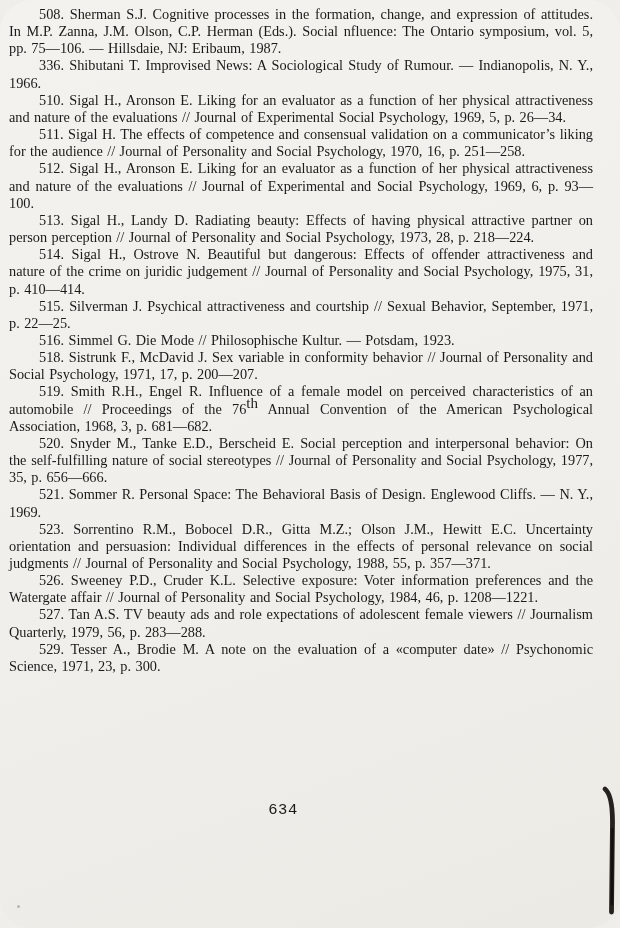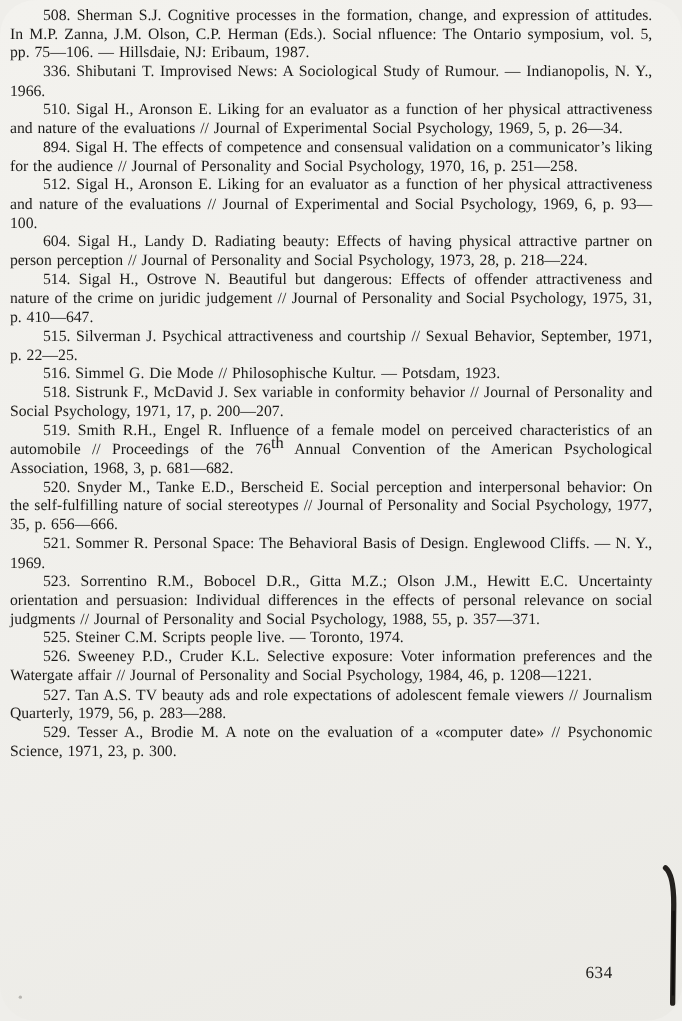--- a/index.html
+++ b/index.html
@@ -21,51 +21,51 @@
     text-indent:30px;
     text-align:justify;
     font-size:14.3px;
     line-height:17.15px;
     color:#1b1a18;
     word-spacing:0.06em;
   }
   p.ref sup { font-size:15px; line-height:0; vertical-align:super; }
   .refnum { white-space:nowrap; }
   .page-number {
-    position:absolute; top:876px; left:9px; width:548px;
-    text-align:right; font-size:15.5px; color:#1b1a18;
+    position:absolute; top:801px; left:9px; width:548px;
+    text-align:center; font-size:15.5px; color:#1b1a18;
     letter-spacing:0.5px;
+    font-family:Liberation Mono, monospace;
   }
   .binding-shadow-svg { position:absolute; left:0; top:0; pointer-events:none; }
   .speck {
     position:absolute; left:17px; top:905px; width:3px; height:3px;
     border-radius:50%; background:#8b8984; opacity:0.55;
   }
 </style>
 </head>
 <body>
 
 <div class="scan-page">
 
   <div class="reference-list">
     <p class="ref"><span class="refnum">508.</span> <span>Sherman S.J. Cognitive processes in the formation, change, and expression of attitudes. In M.P. Zanna, J.M. Olson, C.P. Herman (Eds.). Social nfluence: The Ontario symposium, vol. 5, pp. 75—106. — Hillsdaie, NJ: Eribaum, 1987.</span></p>
     <p class="ref"><span class="refnum">336.</span> <span>Shibutani T. Improvised News: A Sociological Study of Rumour. — Indianopolis, N. Y., 1966.</span></p>
     <p class="ref"><span class="refnum">510.</span> <span>Sigal H., Aronson E. Liking for an evaluator as a function of her physical attractiveness and nature of the evaluations // Journal of Experimental Social Psychology, 1969, 5, p. 26—34.</span></p>
-    <p class="ref"><span class="refnum">894.</span> <span>Sigal H. The effects of competence and consensual validation on a communicator’s liking for the audience // Journal of Personality and Social Psychology, 1970, 16, p. 251—258.</span></p>
+    <p class="ref"><span class="refnum">511.</span> <span>Sigal H. The effects of competence and consensual validation on a communicator’s liking for the audience // Journal of Personality and Social Psychology, 1970, 16, p. 251—258.</span></p>
     <p class="ref"><span class="refnum">512.</span> <span>Sigal H., Aronson E. Liking for an evaluator as a function of her physical attractiveness and nature of the evaluations // Journal of Experimental and Social Psychology, 1969, 6, p. 93—100.</span></p>
-    <p class="ref"><span class="refnum">604.</span> <span>Sigal H., Landy D. Radiating beauty: Effects of having physical attractive partner on person perception // Journal of Personality and Social Psychology, 1973, 28, p. 218—224.</span></p>
-    <p class="ref"><span class="refnum">514.</span> <span>Sigal H., Ostrove N. Beautiful but dangerous: Effects of offender attractiveness and nature of the crime on juridic judgement // Journal of Personality and Social Psychology, 1975, 31, p. 410—647.</span></p>
+    <p class="ref"><span class="refnum">513.</span> <span>Sigal H., Landy D. Radiating beauty: Effects of having physical attractive partner on person perception // Journal of Personality and Social Psychology, 1973, 28, p. 218—224.</span></p>
+    <p class="ref"><span class="refnum">514.</span> <span>Sigal H., Ostrove N. Beautiful but dangerous: Effects of offender attractiveness and nature of the crime on juridic judgement // Journal of Personality and Social Psychology, 1975, 31, p. 410—414.</span></p>
     <p class="ref"><span class="refnum">515.</span> <span>Silverman J. Psychical attractiveness and courtship // Sexual Behavior, September, 1971, p. 22—25.</span></p>
     <p class="ref"><span class="refnum">516.</span> <span>Simmel G. Die Mode // Philosophische Kultur. — Potsdam, 1923.</span></p>
     <p class="ref"><span class="refnum">518.</span> <span>Sistrunk F., McDavid J. Sex variable in conformity behavior // Journal of Personality and Social Psychology, 1971, 17, p. 200—207.</span></p>
     <p class="ref"><span class="refnum">519.</span> <span>Smith R.H., Engel R. Influence of a female model on perceived characteristics of an automobile // Proceedings of the 76<sup>th</sup> Annual Convention of the American Psychological Association, 1968, 3, p. 681—682.</span></p>
     <p class="ref"><span class="refnum">520.</span> <span>Snyder M., Tanke E.D., Berscheid E. Social perception and interpersonal behavior: On the self-fulfilling nature of social stereotypes // Journal of Personality and Social Psychology, 1977, 35, p. 656—666.</span></p>
     <p class="ref"><span class="refnum">521.</span> <span>Sommer R. Personal Space: The Behavioral Basis of Design. Englewood Cliffs. — N. Y., 1969.</span></p>
     <p class="ref"><span class="refnum">523.</span> <span>Sorrentino R.M., Bobocel D.R., Gitta M.Z.; Olson J.M., Hewitt E.C. Uncertainty orientation and persuasion: Individual differences in the effects of personal relevance on social judgments // Journal of Personality and Social Psychology, 1988, 55, p. 357—371.</span></p>
-    <p class="ref"><span class="refnum">525.</span> <span>Steiner C.M. Scripts people live. — Toronto, 1974.</span></p>
     <p class="ref"><span class="refnum">526.</span> <span>Sweeney P.D., Cruder K.L. Selective exposure: Voter information preferences and the Watergate affair // Journal of Personality and Social Psychology, 1984, 46, p. 1208—1221.</span></p>
     <p class="ref"><span class="refnum">527.</span> <span>Tan A.S. TV beauty ads and role expectations of adolescent female viewers // Journalism Quarterly, 1979, 56, p. 283—288.</span></p>
     <p class="ref"><span class="refnum">529.</span> <span>Tesser A., Brodie M. A note on the evaluation of a «computer date» // Psychonomic Science, 1971, 23, p. 300.</span></p>
   </div>
 
   <div class="page-number">634</div>
 
   <div class="speck"></div>
 
   <svg class="binding-shadow-svg" width="620" height="928" viewBox="0 0 620 928">

